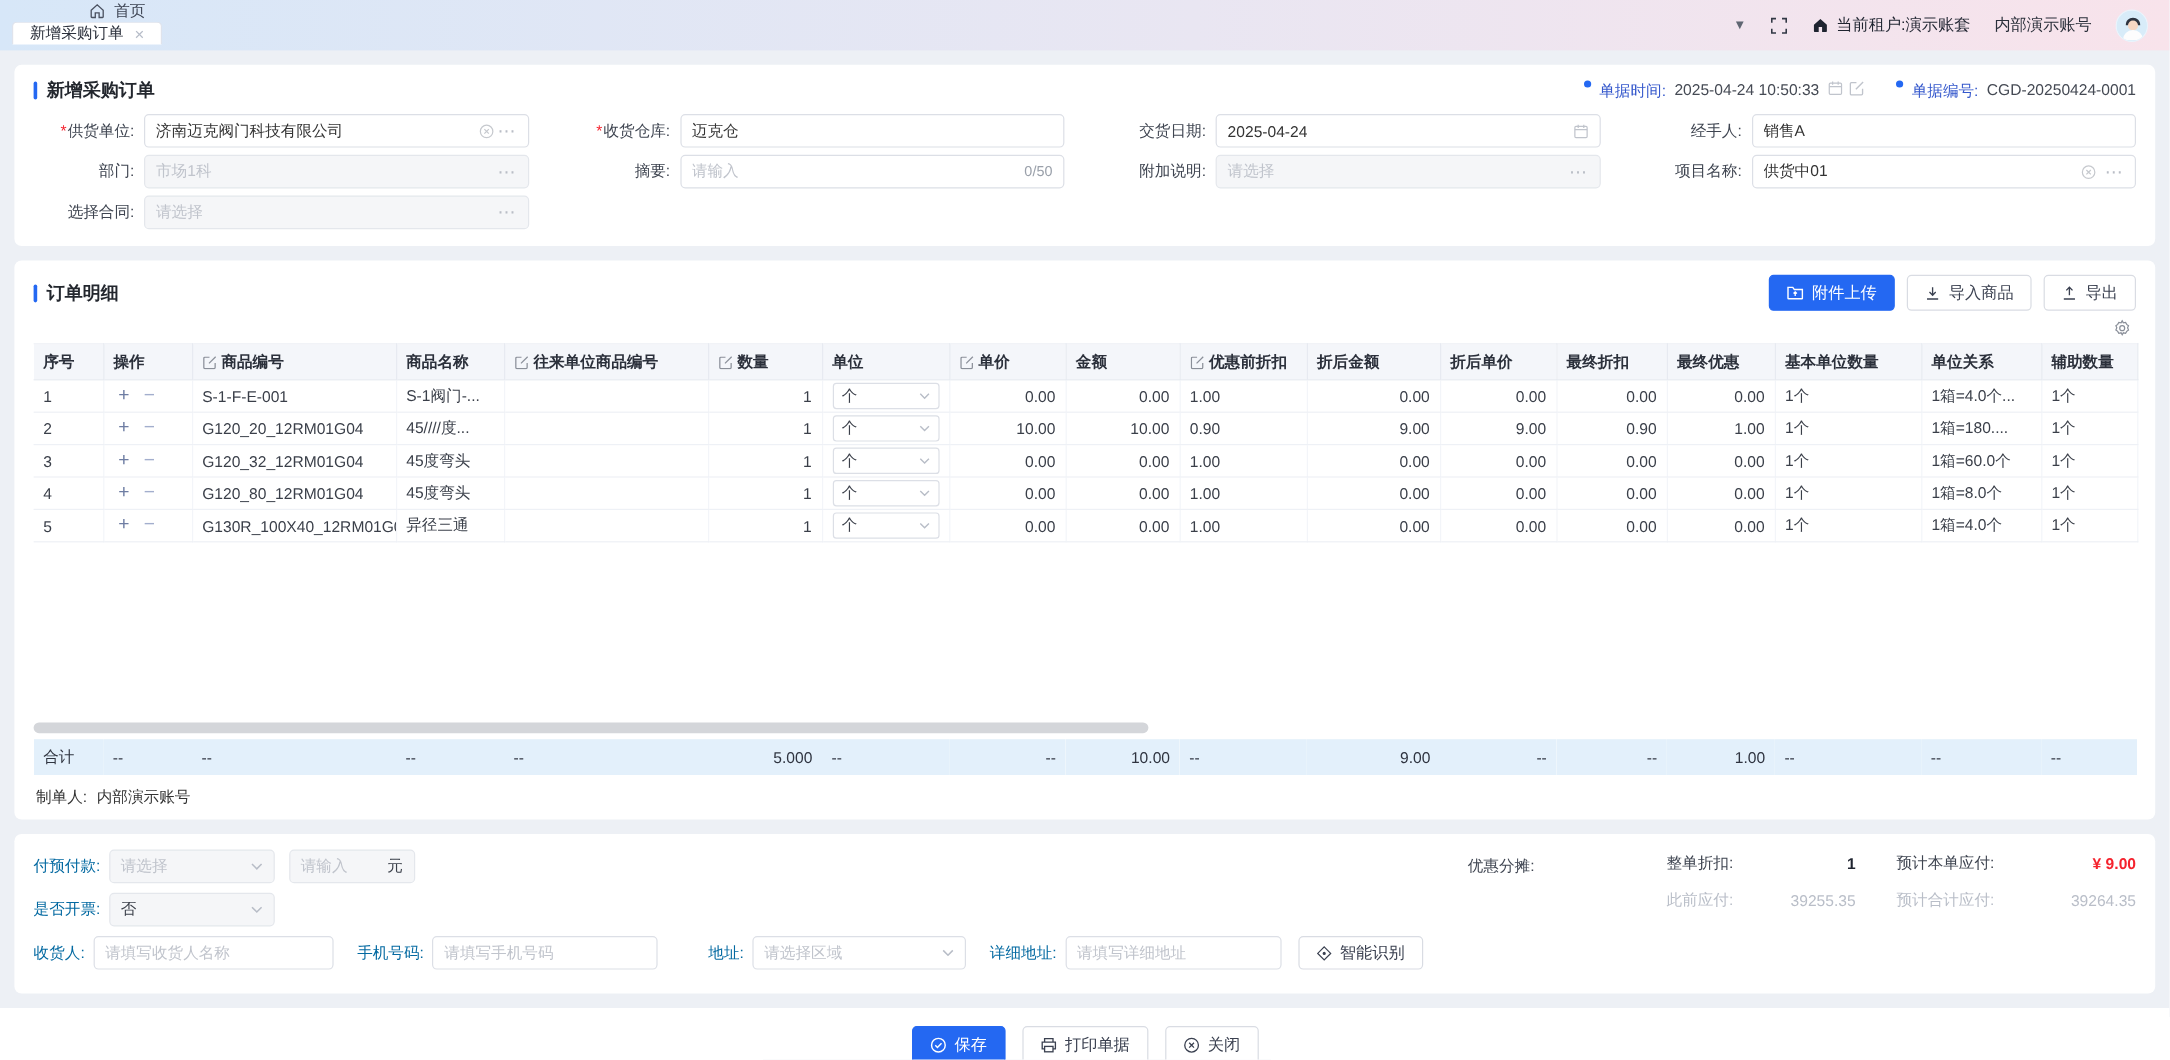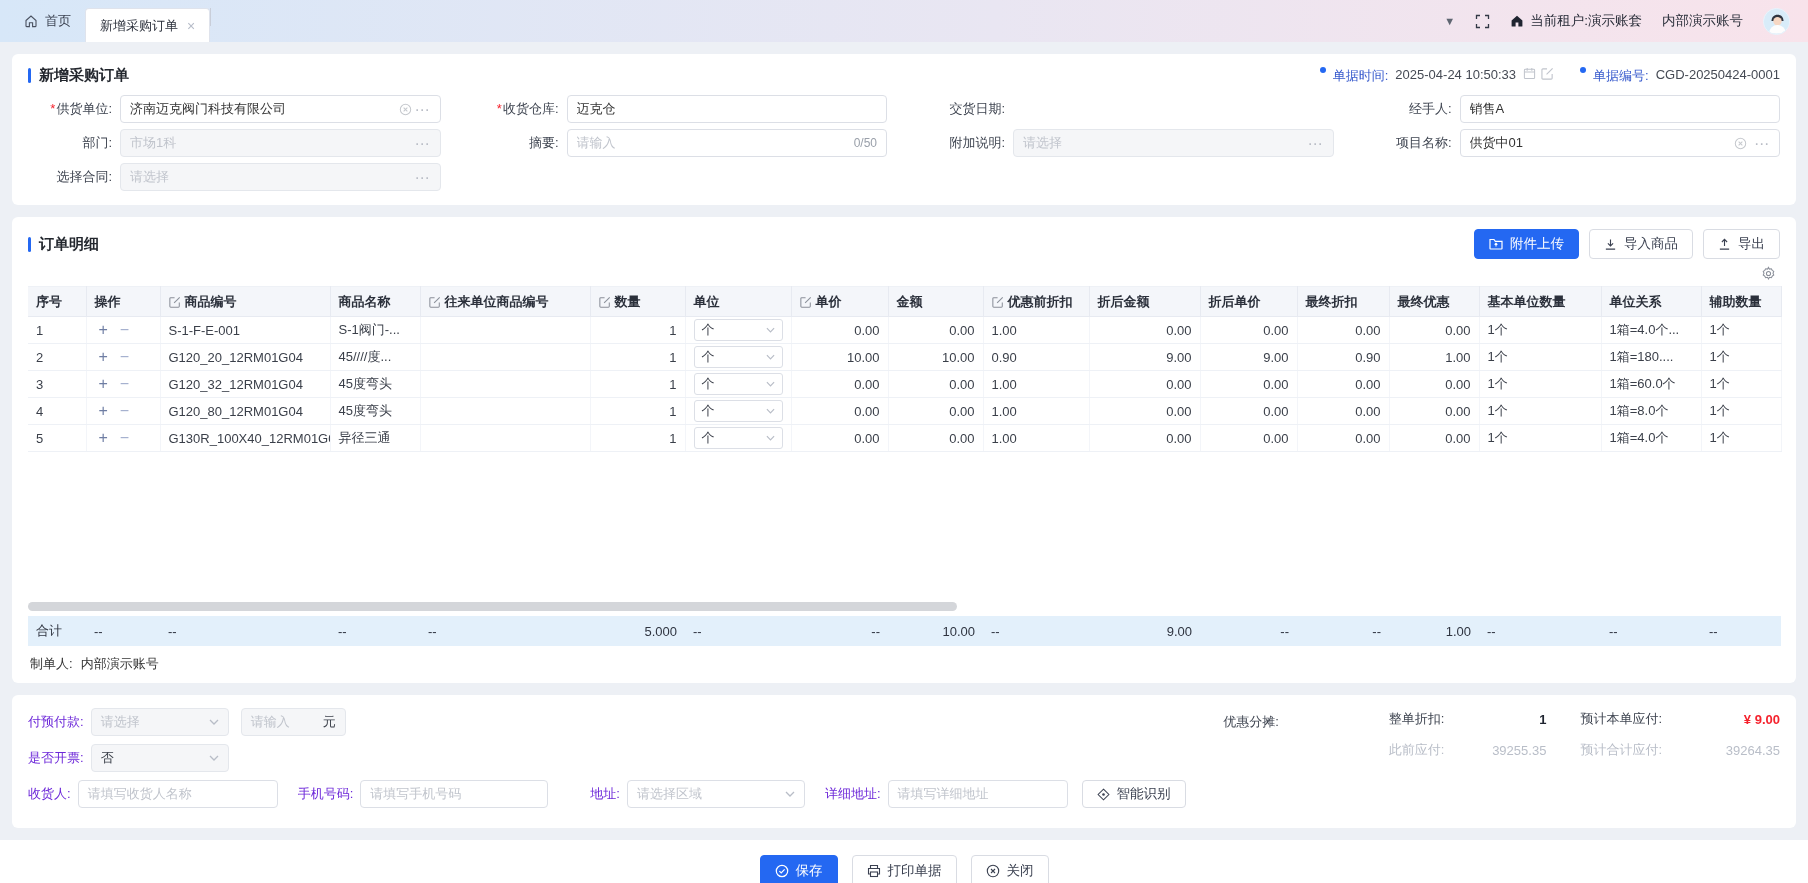--- a/index.html
+++ b/index.html
@@ -8,21 +8,21 @@
     width:1808px; height:883px; overflow:hidden;
     background:#edf0f5; color:#333;
     font-family:"Liberation Sans","DejaVu Sans",sans-serif; font-size:13px;
   }
   
   .topbar {
     height:42px; display:flex; align-items:center; justify-content:space-between;
     padding:0 18px 0 10px;
     background:linear-gradient(90deg,#d7e7f8 0%,#e9e6f2 55%,#f8e3eb 100%);
   }
-  .tabs { display:flex; align-items:flex-end; height:100%; }
+  .tabs { display:flex; align-items:flex-end; height:100%;flex-direction:column; }
   .tab { display:flex; align-items:center; gap:7px; padding:0 14px; height:42px; color:#3c4352; cursor:pointer; font-size:13px; }
   .tab.active {
     background:#fff; border:1px solid #dfe3ec; border-bottom:none;
     border-radius:4px 4px 0 0; height:34px; color:#2b303b;
   }
   .tab-close { color:#b6bcc8; font-size:14px; margin-left:2px; }
   .tab-divider { width:1px; height:18px; background:#c9ced9; margin:0 0 8px 0; align-self:center; }
   .topbar-right { display:flex; align-items:center; gap:20px; font-size:13.5px; }
   .caret-down { color:#5f6672; font-size:11px; cursor:pointer; }
   .icon-btn { display:flex; align-items:center; color:#333; cursor:pointer; }
@@ -71,21 +71,21 @@
   .table-spacer { height:148px; }
   .hscroll { height:9px; margin:2px 0 5px; }
   .hscroll .thumb { width:53%; height:9px; background:#d4d6da; border-radius:5px; cursor:pointer; }
   .total-tbl td { background:#e3f0fb; border:none; height:30px; color:#2f3440; }
   .maker { margin-top:9px; color:#333; padding-left:2px; }
   .maker b { font-weight:400; margin-left:8px; }
   
   #pay-card { padding:13px 16px 12px; position:relative; }
   .pay-row { display:flex; align-items:center; margin-bottom:8px; }
   .pay-row:last-child { margin-bottom:0; }
-  .plabel { color:#6d28d9; margin-right:7px; white-space:nowrap; }
+  .plabel { color:#0369a1; margin-right:7px; white-space:nowrap; }
   .pctl { height:28px; border:1px solid #dcdfe6; border-radius:4px; display:flex; align-items:center; justify-content:space-between; padding:0 9px; background:#fff; gap:6px; }
   .pctl.disabled { background:#f5f6f8; border-color:#e4e7ec; }
   .pctl .ph { color:#c0c4cc; white-space:nowrap; }
   .pctl .pv { color:#3a3f49; }
   .chevg { color:#b8bdc7; }
   .unit-sfx { color:#6b7180; margin-left:6px; }
   .gap { width:20px; flex:none; }
   .summary { position:absolute; top:15px; right:16px; display:flex; align-items:flex-start; }
   .share-label { color:#3f4551; margin-right:86px; margin-top:3px; }
   .sum-grid { display:grid; grid-template-columns:auto 92px auto 108px; column-gap:10px; row-gap:13px; align-items:center; }
@@ -195,20 +195,29 @@
       </div>
     </div>
     <div class="field">
       <span class="flabel"><span class="req">*</span><span>收货仓库:</span></span>
       <div class="control">
         <span class="val">迈克仓</span>
       </div>
     </div>
     <div class="field">
       <span class="flabel"><span>交货日期:</span></span>
+      <div class="control">
+        <span class="val">2025-04-24</span>
+        <span class="sfx">
+            <svg width="13" height="13" viewBox="0 0 14 14">
+              <rect x="1.5" y="2.5" width="11" height="10" rx="1" fill="none" stroke="#c0c4cc" stroke-width="1.1"></rect>
+              <path d="M1.5 5.5h11M4.5 1v3M9.5 1v3" stroke="#c0c4cc" stroke-width="1.1"></path>
+            </svg>
+          </span>
+      </div>
     </div>
     <div class="field">
       <span class="flabel"><span>经手人:</span></span>
       <div class="control">
         <span class="val">销售A</span>
       </div>
     </div>
 
     <div class="field">
       <span class="flabel"><span>部门:</span></span>

